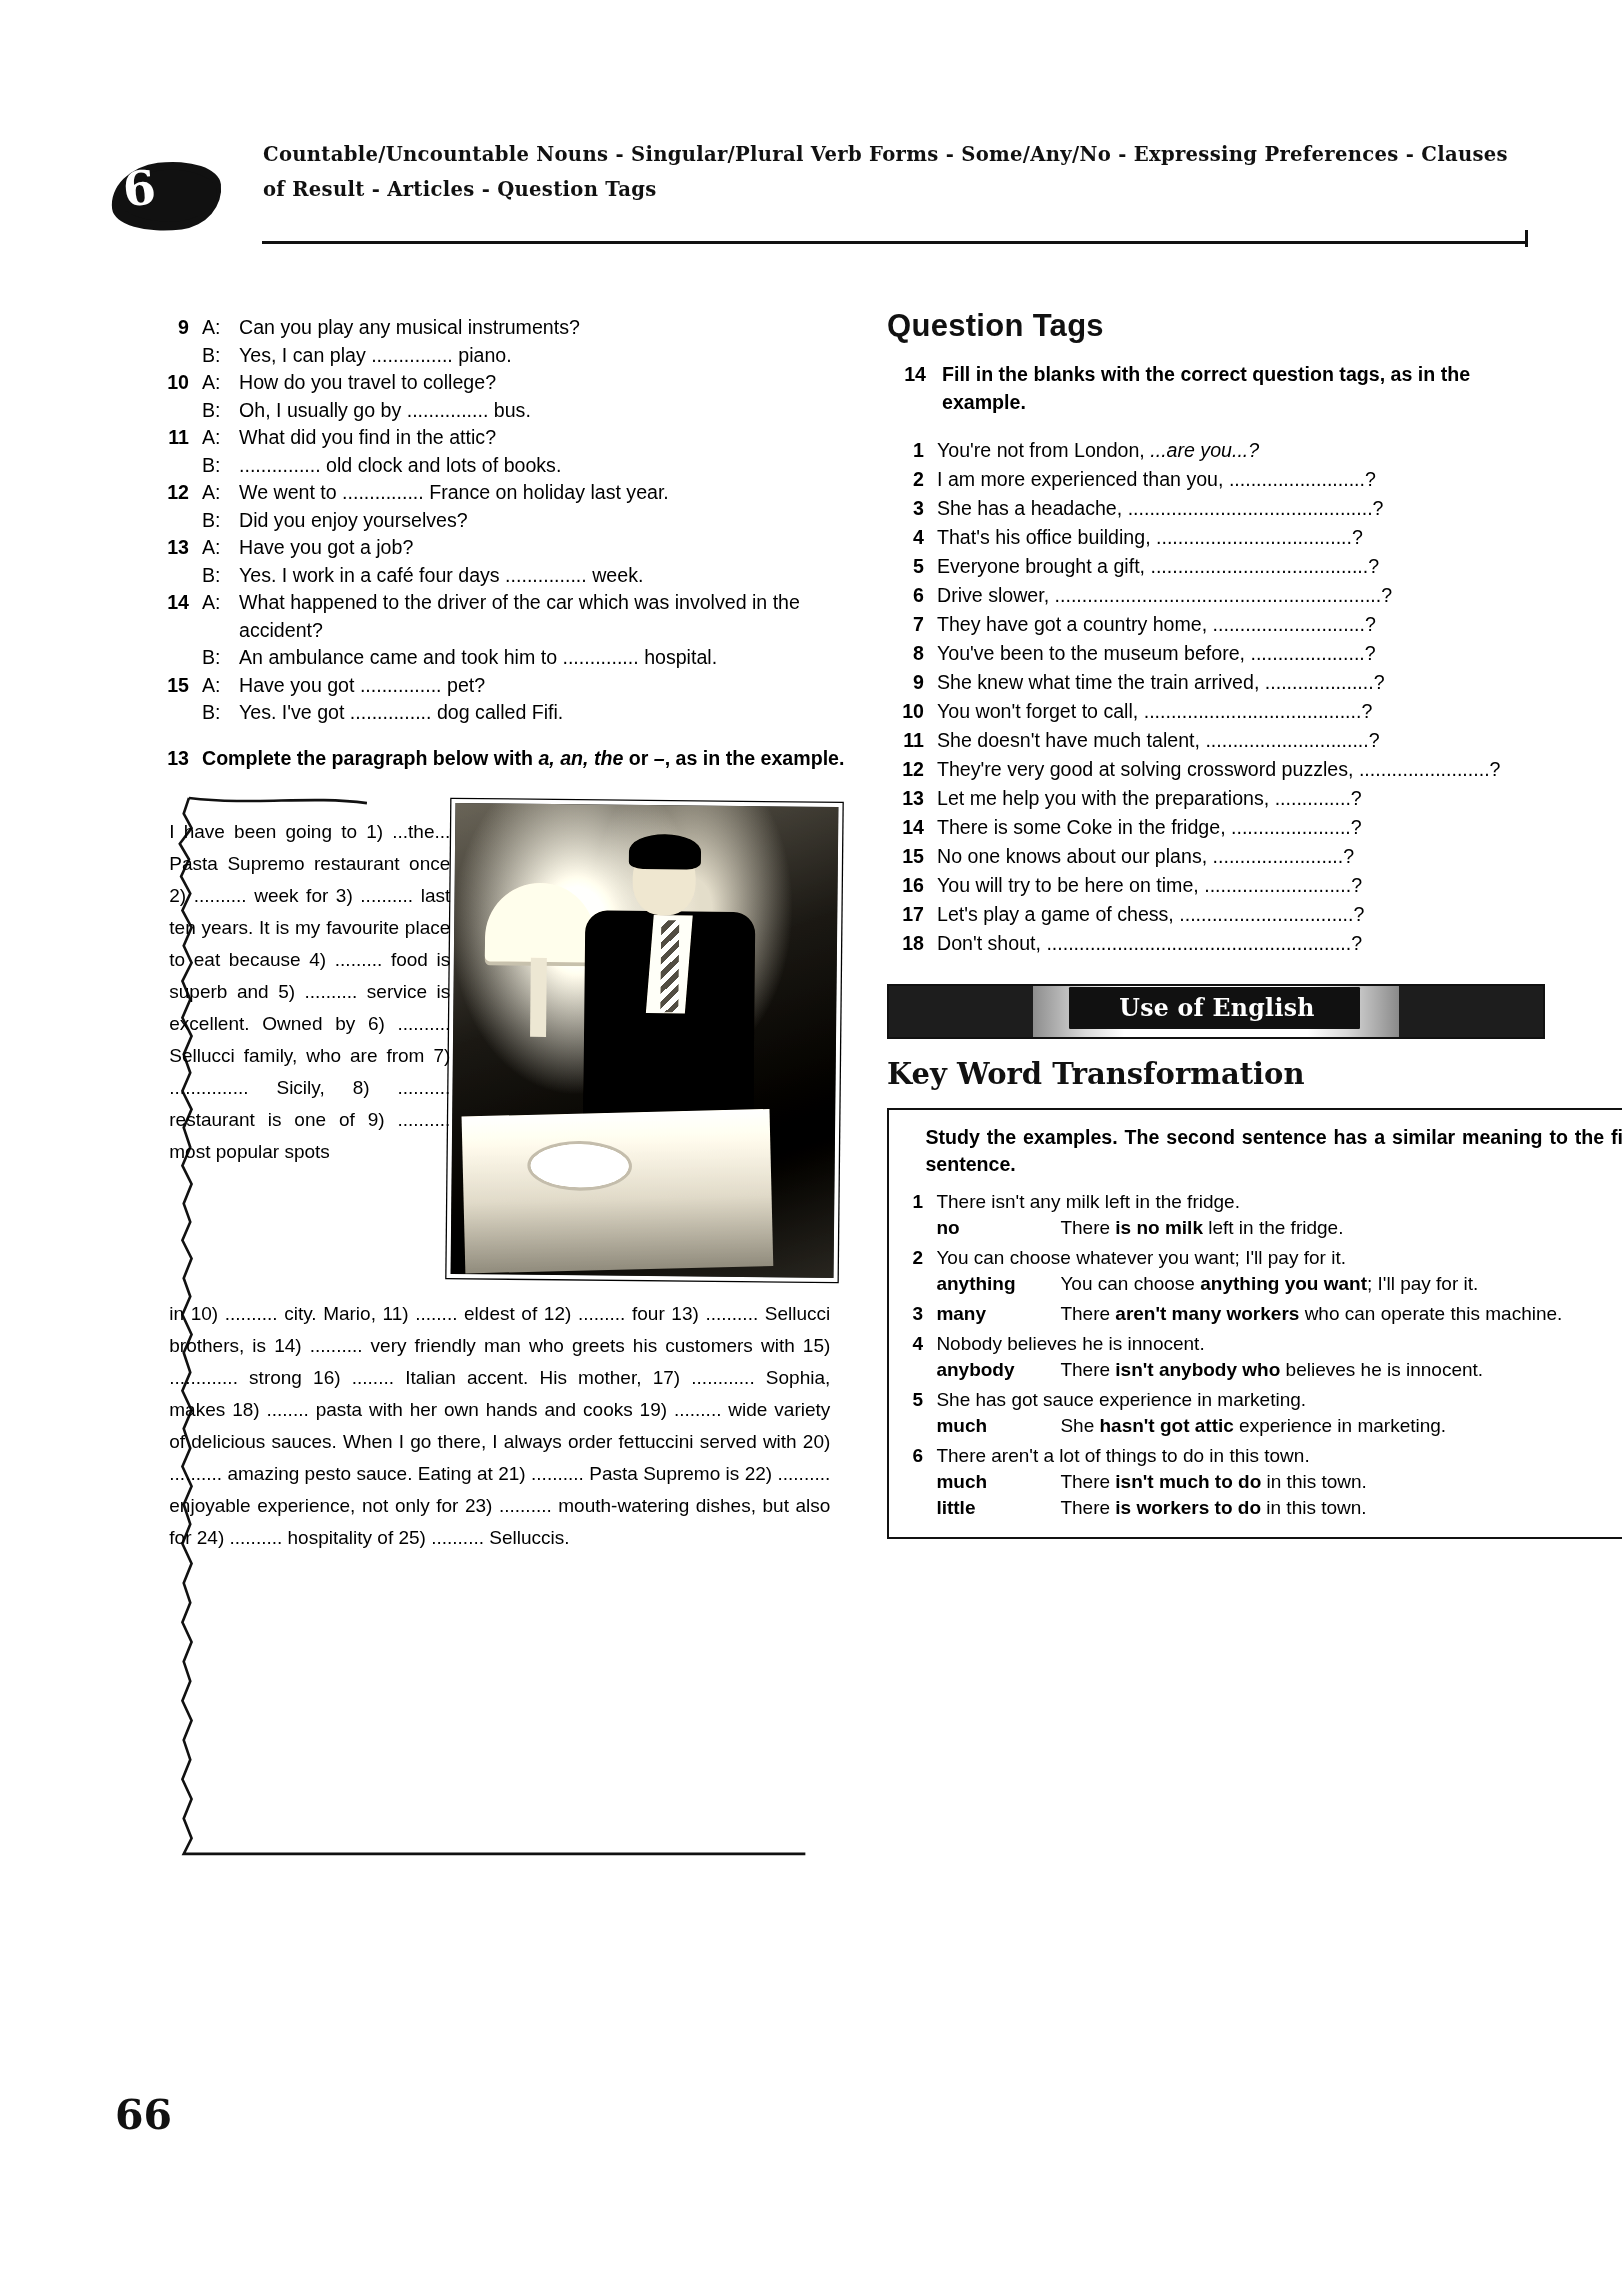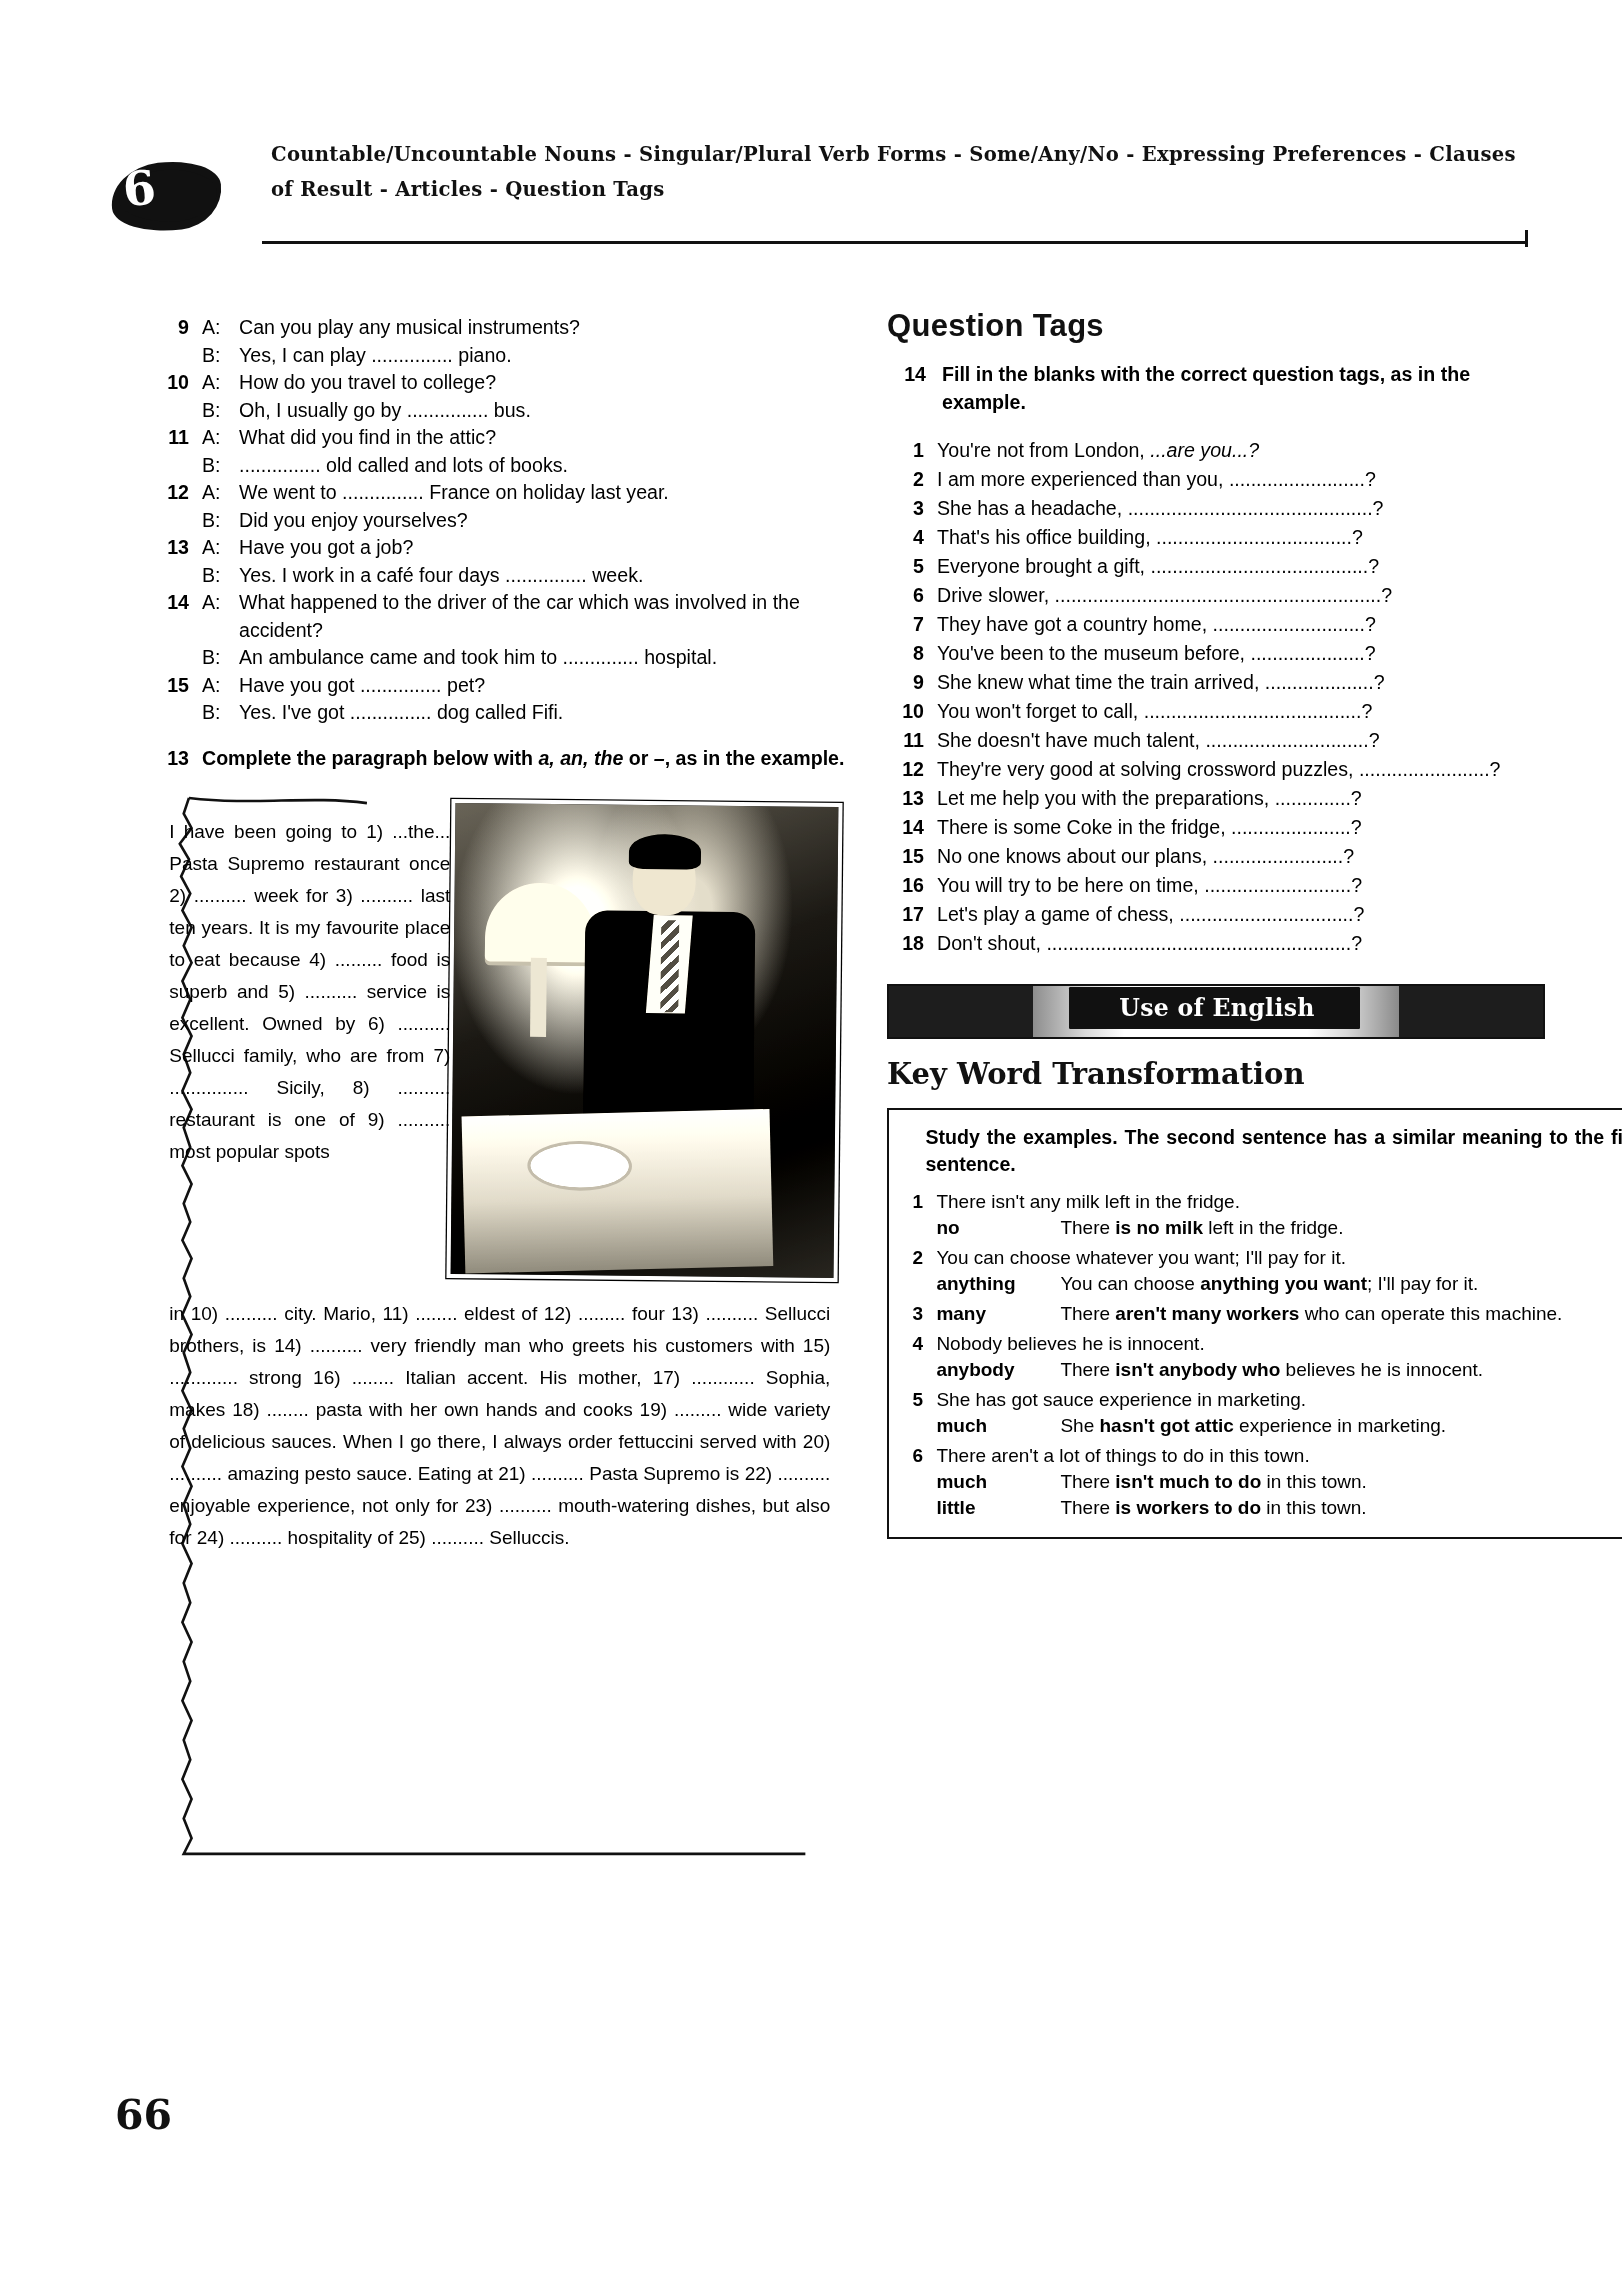--- a/index.html
+++ b/index.html
@@ -71,21 +71,20 @@
     position: absolute;
     left: 165px;
     top: 0px;
     width: 1263px;
     font-family: "DejaVu Serif", serif;
     font-weight: bold;
     font-size: 19.6px;
     line-height: 35px;
     letter-spacing: 0.3px;
     color: #111;
-    margin-left: 8px;
   }
   .header-rule {
     position: absolute;
     left: 262px;
     top: 241px;
     width: 1266px;
     height: 2.6px;
     background: #111;
   }
   .header-rule-tick {
@@ -422,21 +421,21 @@
 
       <div class="ex-item">
         <span class="ex-num">10</span>
         <div class="ex-line"><span class="ex-spk">A:</span><span>How do you travel to college?</span></div>
         <div class="ex-line"><span class="ex-spk">B:</span><span>Oh, I usually go by ............... bus.</span></div>
       </div>
 
       <div class="ex-item">
         <span class="ex-num">11</span>
         <div class="ex-line"><span class="ex-spk">A:</span><span>What did you find in the attic?</span></div>
-        <div class="ex-line"><span class="ex-spk">B:</span><span>............... old called and lots of books.</span></div>
+        <div class="ex-line"><span class="ex-spk">B:</span><span>............... old clock and lots of books.</span></div>
       </div>
 
       <div class="ex-item">
         <span class="ex-num">12</span>
         <div class="ex-line"><span class="ex-spk">A:</span><span>We went to ............... France on holiday last year.</span></div>
         <div class="ex-line"><span class="ex-spk">B:</span><span>Did you enjoy yourselves?</span></div>
       </div>
 
       <div class="ex-item">
         <span class="ex-num">13</span>

